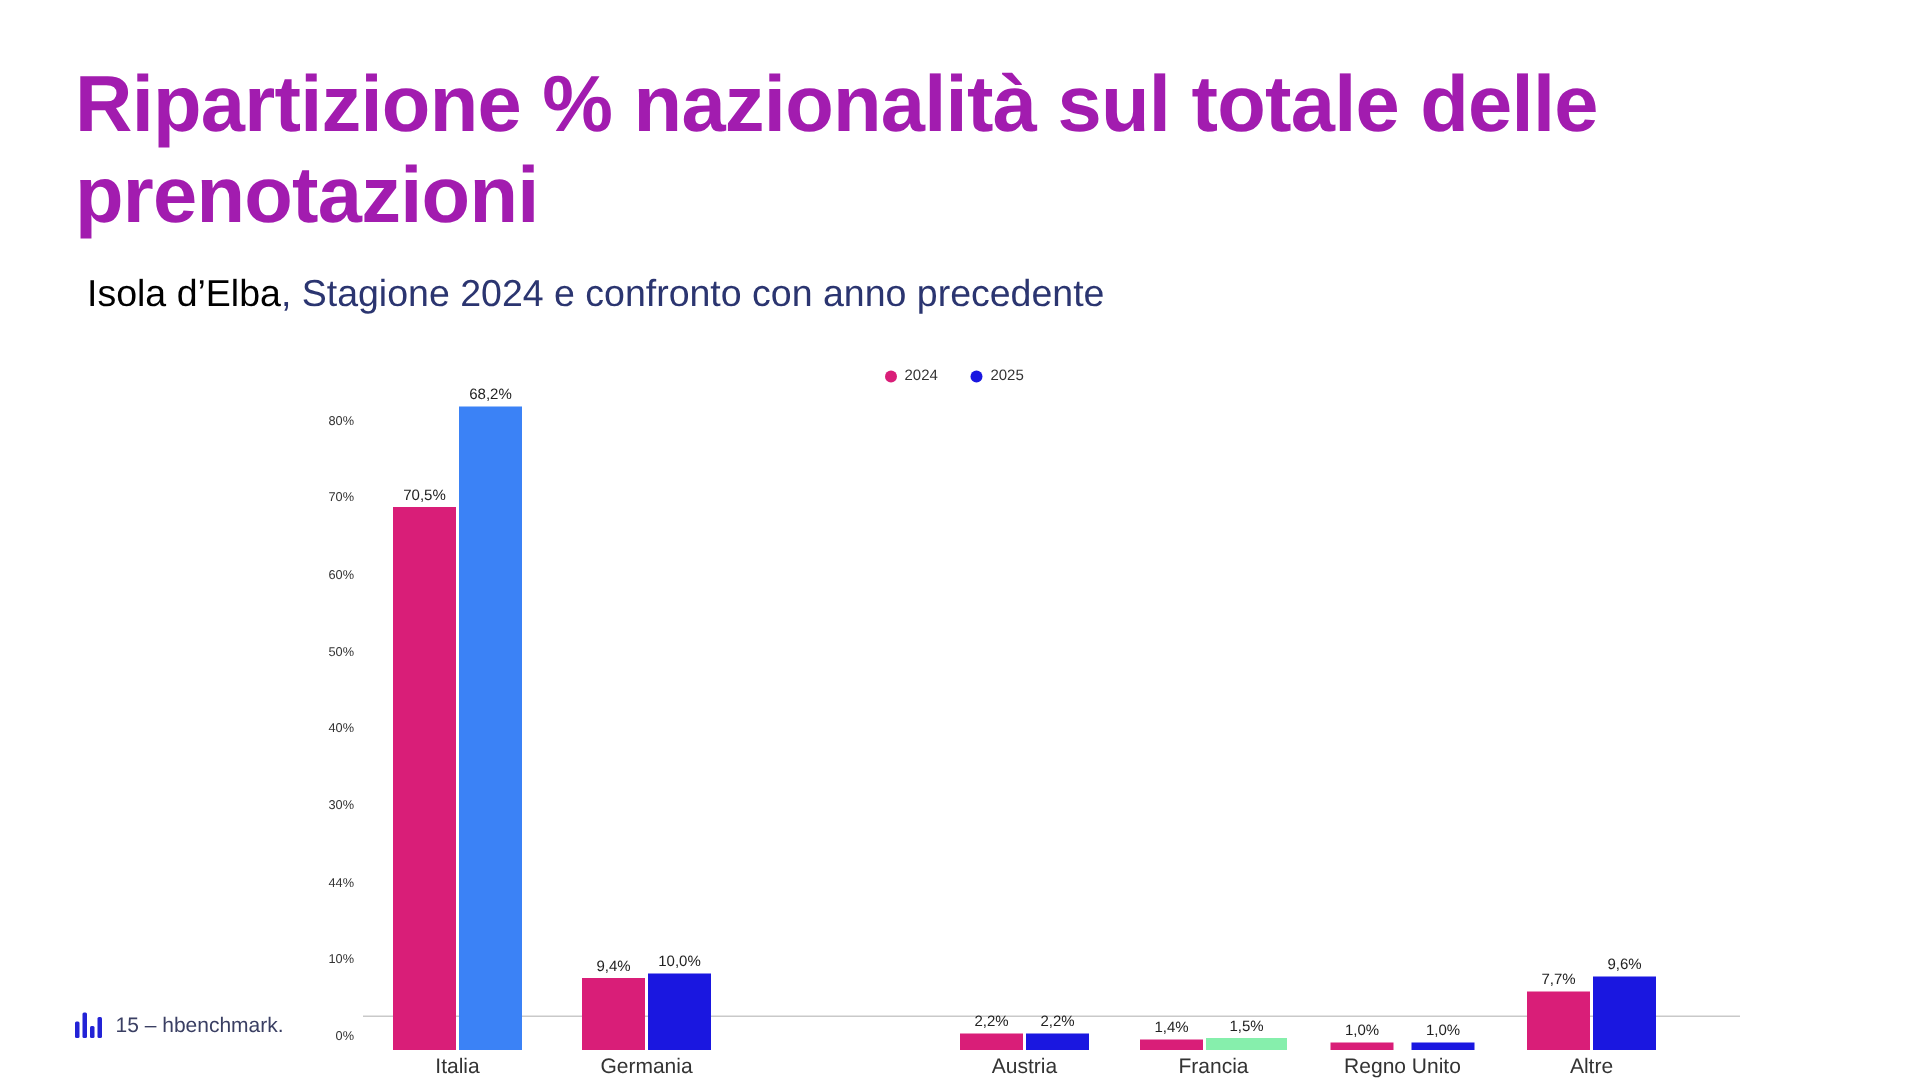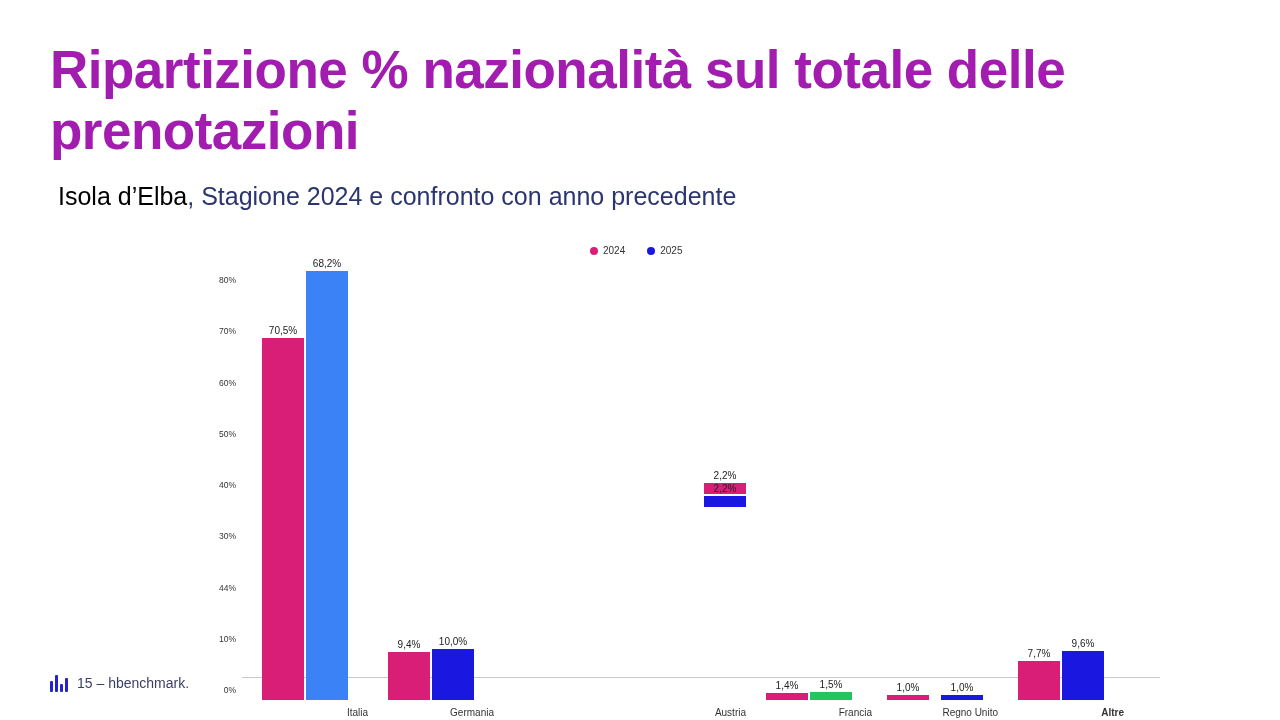--- a/index.html
+++ b/index.html
@@ -115,22 +115,22 @@
     font-size: 10px;
     color: #222;
     white-space: nowrap;
     text-align: center;
   }
   .cat-label {
     position: absolute;
     bottom: 4px;
     left: 0;
     width: 100%;
-    text-align: right;
-    font-size: 10px;
+    text-align: center;
+    font-size: 14px;
     color: #333;
   }
 
   
   .footer {
     position: absolute;
     left: 50px;
     bottom: 28px;
     display: flex;
     align-items: center;
@@ -208,35 +208,35 @@
       <div class="bar" style="height:48.2px;background:#d91e78;">
         <span class="val">9,4%</span>
       </div>
       <div class="bar" style="height:51.3px;background:#1a17e0;">
         <span class="val">10,0%</span>
       </div>
       <span class="cat-label" style="bottom:-18px;">Germania</span>
     </div>
 
 
-    <div class="group" style="left:420px; width:126px;flex-direction:column;">
+    <div class="group" style="left:420px; width:126px;">
       <div class="bar" style="height:11.3px;background:#d91e78;">
         <span class="val">2,2%</span>
       </div>
       <div class="bar" style="height:11.3px;background:#1a17e0;">
         <span class="val">2,2%</span>
       </div>
       <span class="cat-label" style="bottom:-18px;">Austria</span>
     </div>
 
     <div class="group" style="left:546px; width:126px;">
       <div class="bar" style="height:7.2px;background:#d91e78;">
         <span class="val">1,4%</span>
       </div>
-      <div class="bar" style="height:7.7px;background:#22c55e;">
+      <div class="bar" style="height:7.7px;background:#86efac;padding-left:12px;">
         <span class="val">1,5%</span>
       </div>
       <span class="cat-label" style="bottom:-18px;">Francia</span>
     </div>
 
     <div class="group" style="left:672px; width:126px;gap:12px;">
       <div class="bar" style="height:5.1px;background:#d91e78;">
         <span class="val">1,0%</span>
       </div>
       <div class="bar" style="height:5.1px;background:#1a17e0;">
@@ -245,21 +245,21 @@
       <span class="cat-label" style="bottom:-18px;">Regno Unito</span>
     </div>
 
     <div class="group" style="left:798px; width:126px;">
       <div class="bar" style="height:39.5px;background:#d91e78;text-decoration:underline;">
         <span class="val">7,7%</span>
       </div>
       <div class="bar" style="height:49.2px;background:#1a17e0;">
         <span class="val">9,6%</span>
       </div>
-      <span class="cat-label" style="bottom:-18px;font-weight:bold;">Altre</span>
+      <span class="cat-label" style="bottom:-18px;">Altre</span>
     </div>
 
   </div>
 
   <div class="footer">
     <span class="logo-mark">
       <i style="height:11px"></i>
         <i style="height:17px"></i>
         <i style="height:8px"></i>
         <i style="height:14px"></i>

